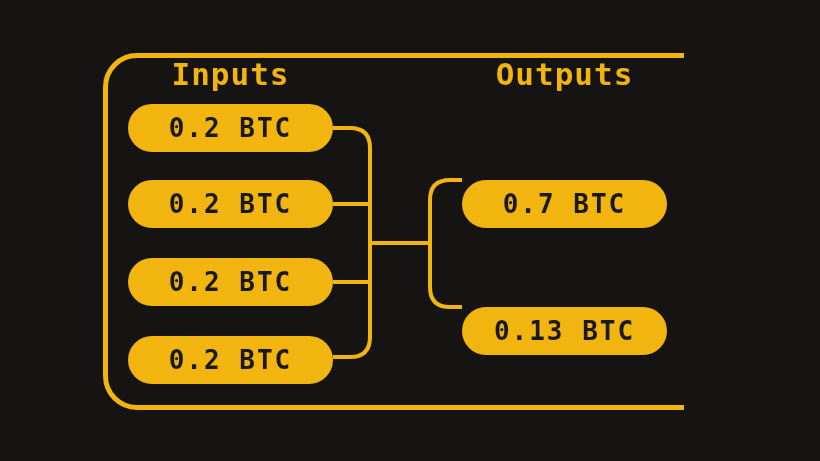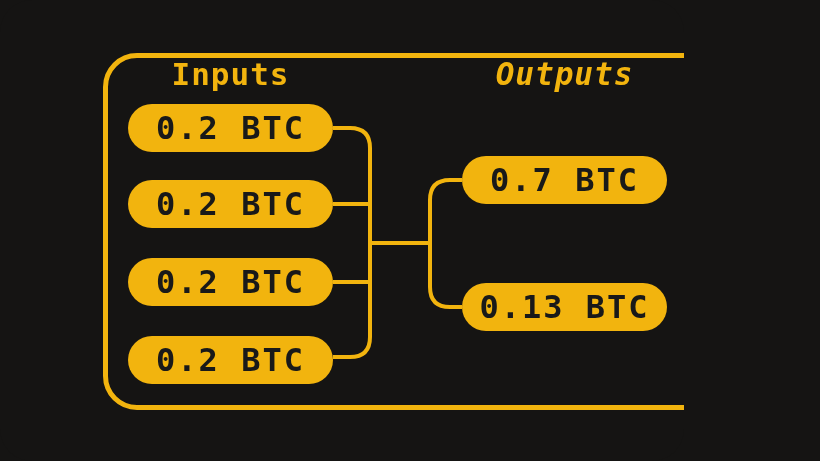--- a/index.html
+++ b/index.html
@@ -34,38 +34,38 @@
     width:205px;
     text-align:center;
     color:var(--accent);
     font-size:31px;
     font-weight:bold;
     letter-spacing:1px;
     line-height:34px;
     user-select:none;
   }
   .heading.inputs{ left:128px; }
-  .heading.outputs{ left:462px;font-style:italic; }
+  .heading.outputs{ left:462px; }
   .pill{
     position:absolute;
     width:205px;
     height:48px;
     background:var(--accent);
     border-radius:25px;
     display:flex;
     align-items:center;
     justify-content:center;
     color:var(--pill-text);
-    font-size:32px;
+    font-size:26px;
     font-weight:bold;
     letter-spacing:2px;
     z-index:2;
   }
   .pill.in{ left:128px; }
-  .pill.out{ left:462px; }
+  .pill.out{ left:462px;margin-top:24px; }
   .pill.in1{ top:104px; }
   .pill.in2{ top:180px; }
   .pill.in3{ top:258px; }
   .pill.in4{ top:336px; }
   .pill.out1{ top:156px; }
   .pill.out2{ top:283px; }
   svg.connectors{
     position:absolute;
     left:0; top:0;
     width:820px; height:461px;

